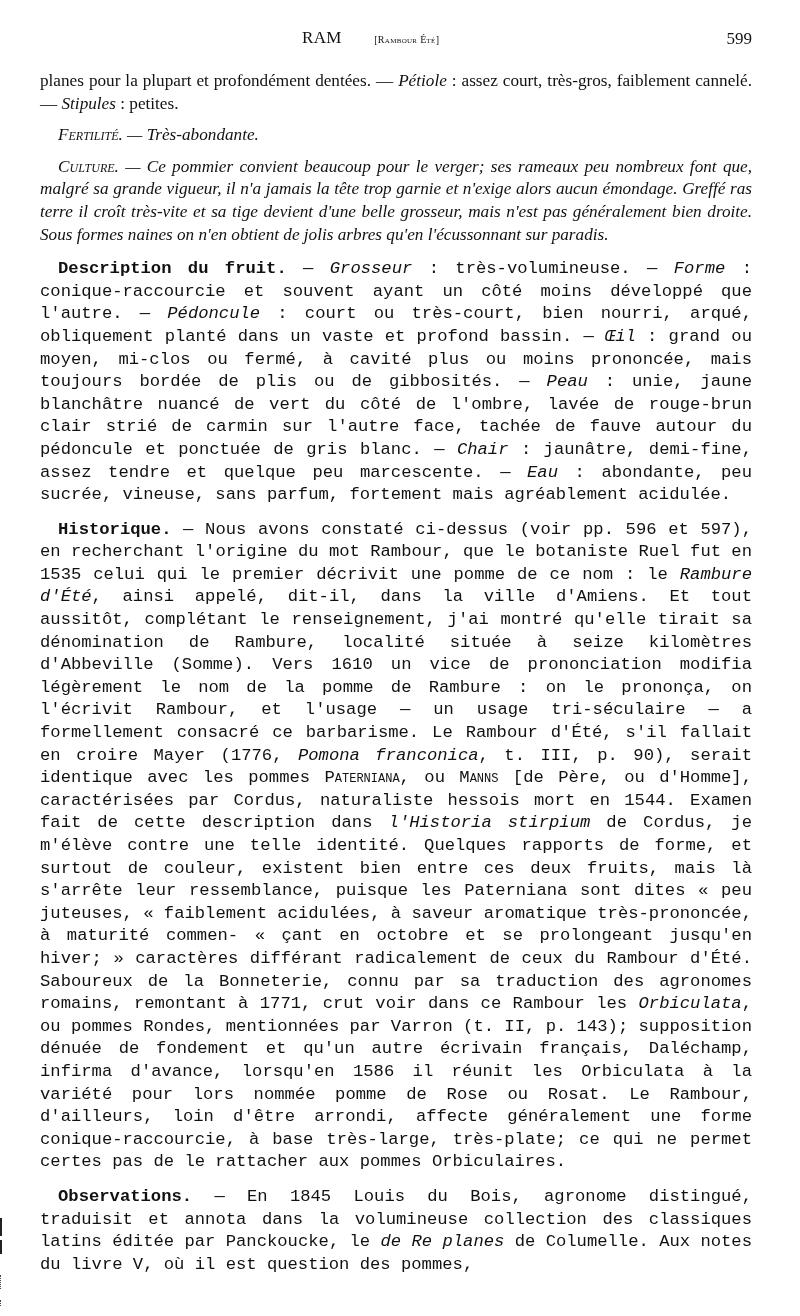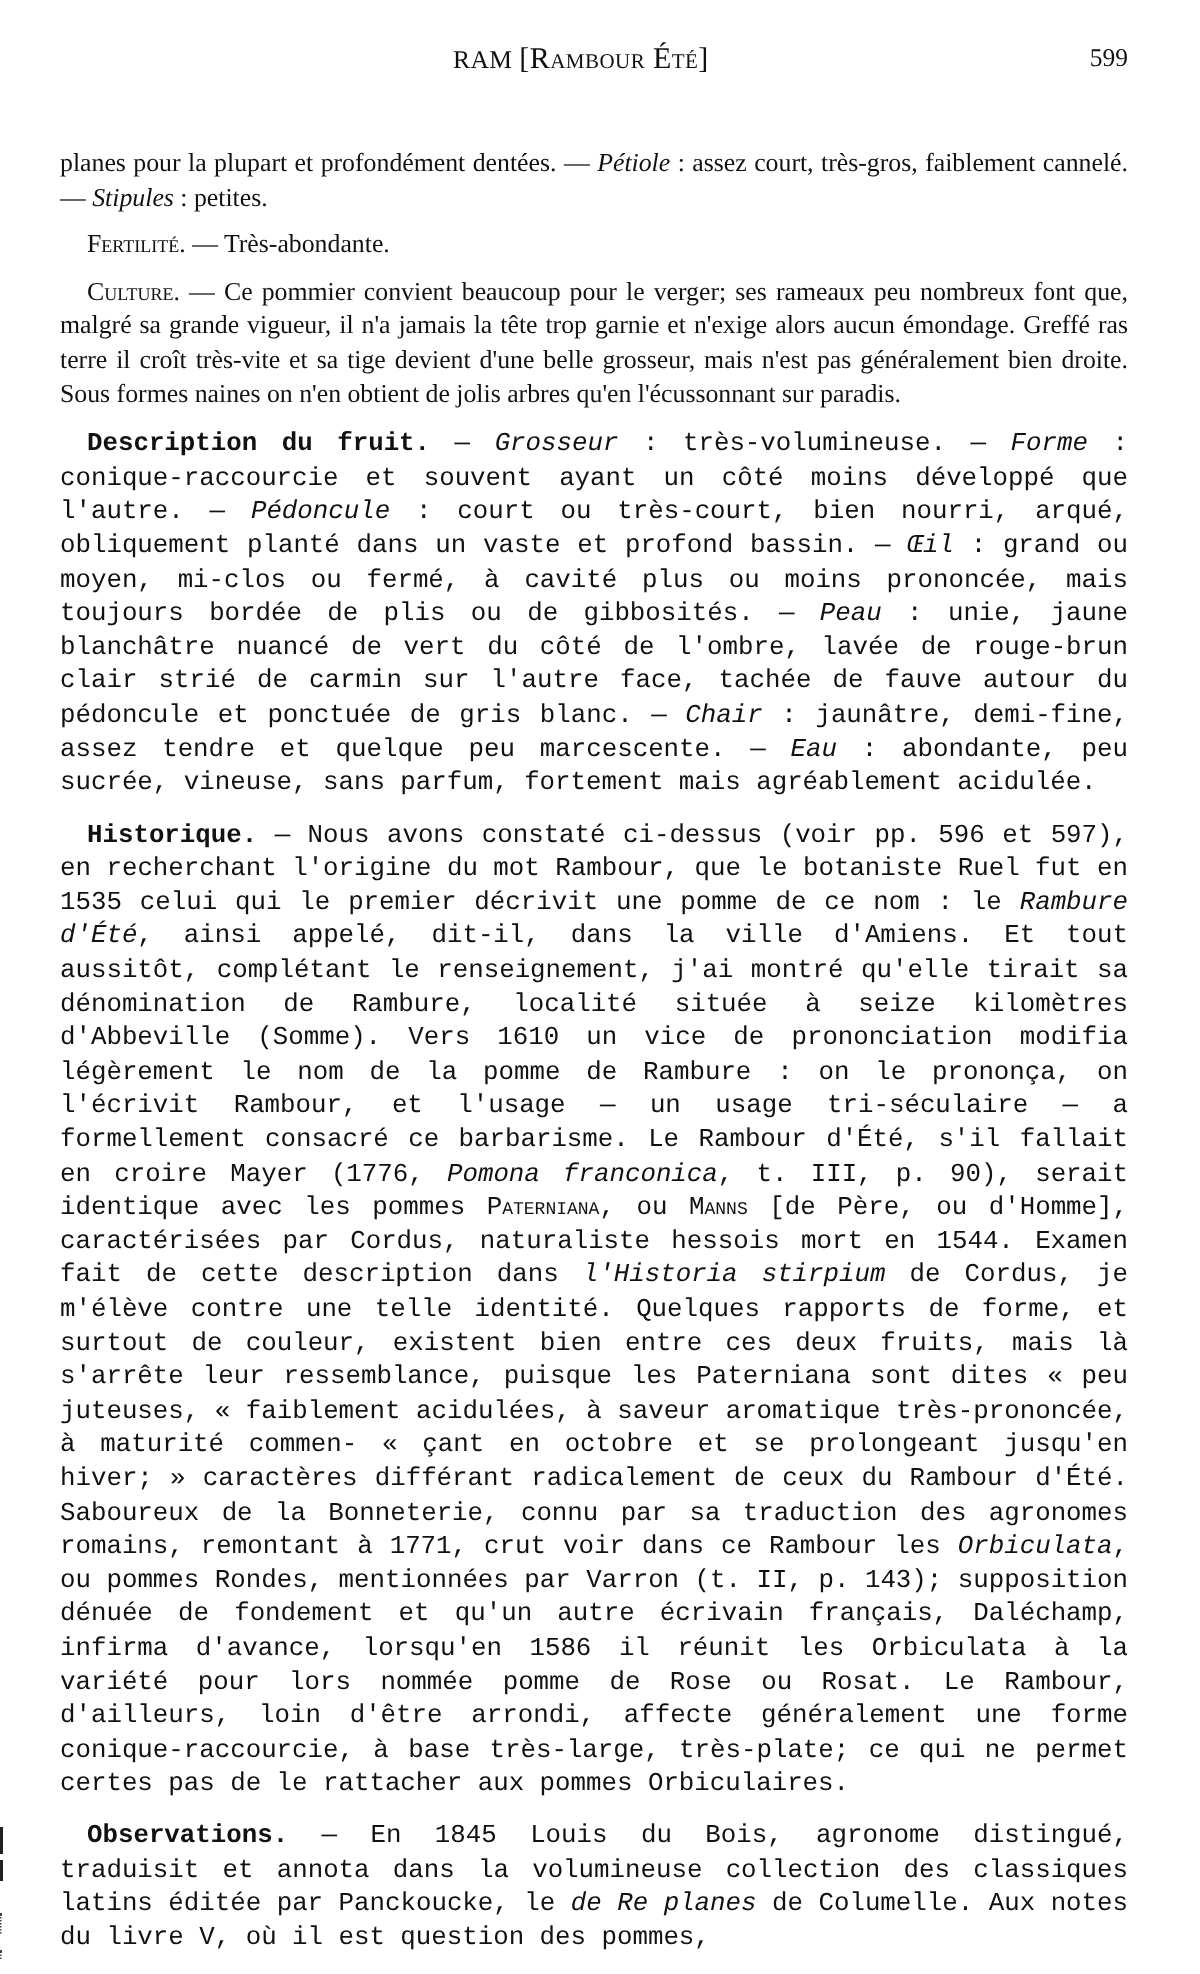--- a/index.html
+++ b/index.html
@@ -1,27 +1,27 @@
 <!DOCTYPE html>
 <html><head>
 <meta charset="utf-8">
 <style>
   html, body { margin: 0; padding: 0; background: #ffffff; }
   body { width: 800px; height: 1316px; position: relative; overflow: hidden;
          font-family: "Liberation Serif", "DejaVu Serif", serif; color: #111; }
   .page { position: absolute; left: 40px; top: 0; width: 712px; }
   .header { position: absolute; top: 28px; left: 0; width: 712px; height: 24px; font-size: 17px; }
   .header .running { position: absolute; left: 262px; top: 0; letter-spacing: 0.3px; }
-  .header .running .sc { font-variant: small-caps; font-size: 20px; }
+  .header .running .sc { font-variant: small-caps; font-size: 10px; margin-left: 28px; }
   .header .pageno { position: absolute; right: 0; top: 1px; }
-  .body { position: absolute; top: 70px; left: 0; width: 712px; font-size: 17.2px; line-height: 22.6px; text-align: justify; margin-top: 28px; }
+  .body { position: absolute; top: 70px; left: 0; width: 712px; font-size: 17.2px; line-height: 22.6px; text-align: justify; }
   .body p { margin: 0; }
   .indent { text-indent: 18px; }
   .gap-s { margin-top: 6px !important; }
-  .gap-m { margin-top: 9px !important; }
+  .gap-m { margin-top: 9px !important; font-style: italic; }
   .gap-l { margin-top: 12px !important; font-family: Liberation Mono, monospace; }
   .sc { font-variant: small-caps; }
   .bold { font-weight: bold; }
   .it { font-style: italic; }
   .margin-mark { position: absolute; left: 0; width: 2px; background: #222; }
   .dotted { position: absolute; left: 0; width: 1px; border-left: 1px dotted #444; }
 </style>
 </head>
 <body>
 

